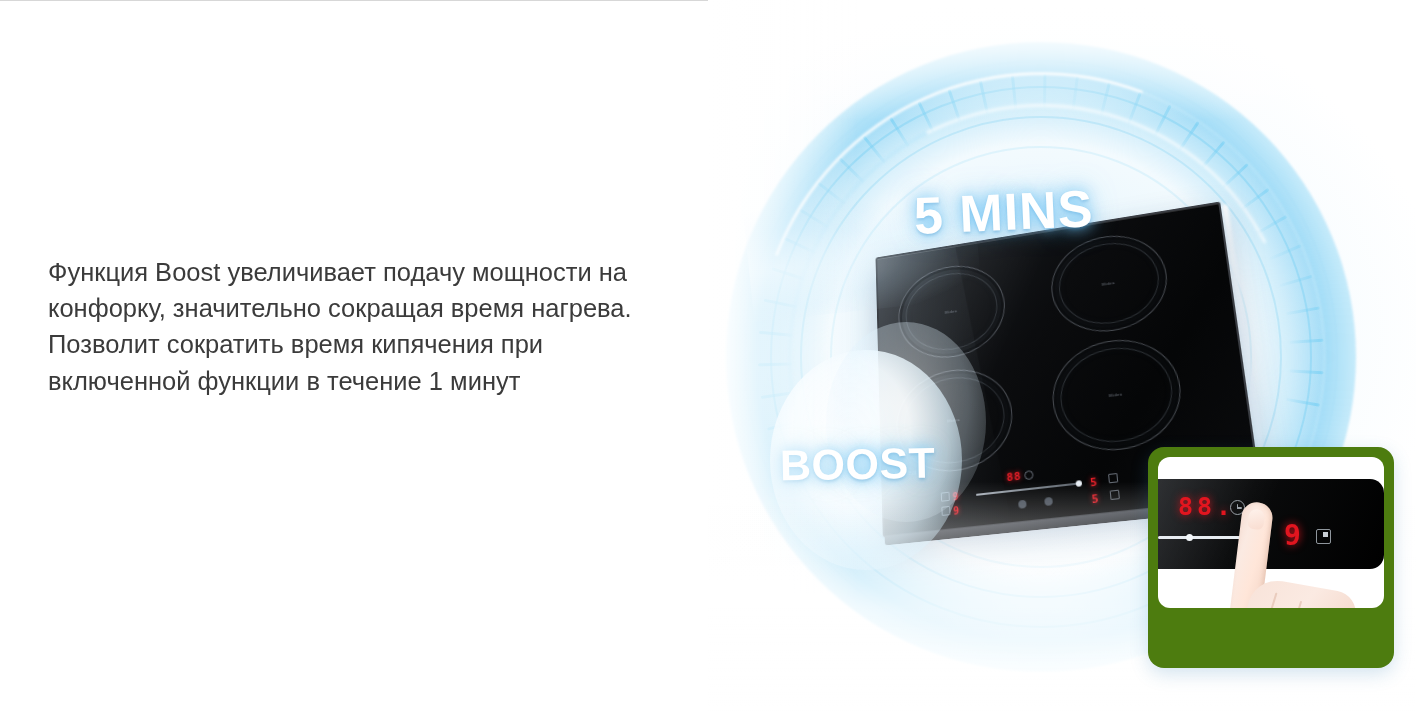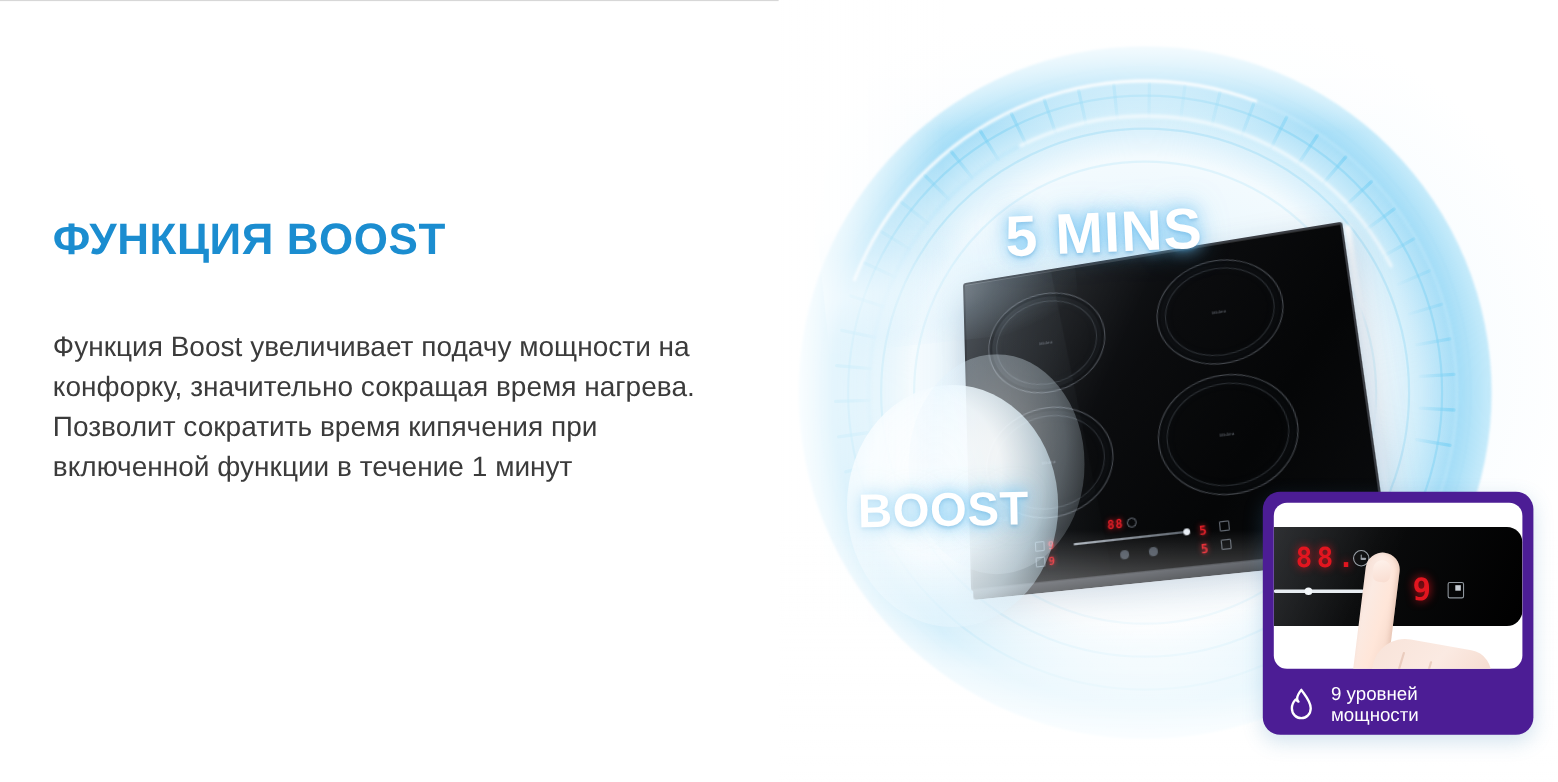--- a/index.html
+++ b/index.html
@@ -333,21 +333,21 @@
     background: radial-gradient(ellipse at 12% 55%, rgba(235,248,255,0.55) 0%, rgba(200,235,255,0.18) 45%, rgba(255,255,255,0) 75%);
     pointer-events: none;
     transform: rotate(-6deg);
   }
 
   
   .inset-card {
     position: absolute;
     left: 440px; top: 447px;
     width: 246px; height: 221px;
-    background: #4c1d95;
+    background: #4d7c0f;
     border-radius: 16px;
     box-shadow: 0 6px 18px rgba(60,130,180,0.22);
     overflow: hidden;
   }
   .inset-white {
     position: absolute;
     left: 10px; top: 10px;
     width: 226px; height: 151px;
     background: #ffffff;
     border-radius: 12px;
@@ -484,21 +484,20 @@
   }
 </style>
 </head>
 <body>
 
 <div class="page">
 
   <div class="top-rule"></div>
 
   <div class="text-col">
-    <h1 class="headline">ФУНКЦИЯ BOOST</h1>
     <p class="body-copy">Функция Boost увеличивает подачу мощности на конфорку, значительно сокращая время нагрева. Позволит сократить время кипячения при включенной функции в течение 1 минут</p>
   </div>
 
   <div class="hero">
 
     <div class="hero-wash"></div>
 
     <div class="dial"></div>
     <div class="dial-ring r4"></div>
     <div class="dial-ring r1"></div>
@@ -618,25 +617,16 @@
         <div class="finger">
           <div class="finger-nail"></div>
         </div>
         <div class="hand">
           <span class="hand-line l1"></span>
           <span class="hand-line l2"></span>
 
         </div>
       </div>
 
-      <div class="inset-footer">
-        <svg class="flame-icon" viewBox="0 0 24 28">
-          <path d="M12 2 C12 2 8.5 6.5 8.5 9.2 C8.5 11 9.6 12 9.6 12 C9.6 12 8.2 11.2 7.2 10.2
-                   C5.2 12.3 4 14.9 4 17.6 C4 22.4 7.6 26 12 26 C16.4 26 20 22.4 20 17.6
-                   C20 11.6 15.4 7 12 2 Z" fill="none" stroke="#ffffff" stroke-width="2" stroke-linejoin="round"></path>
-        </svg>
-        <span class="inset-caption">9 уровней
-мощности</span>
-      </div>
     </div>
 
   </div>
 </div>
 
 </body></html>

